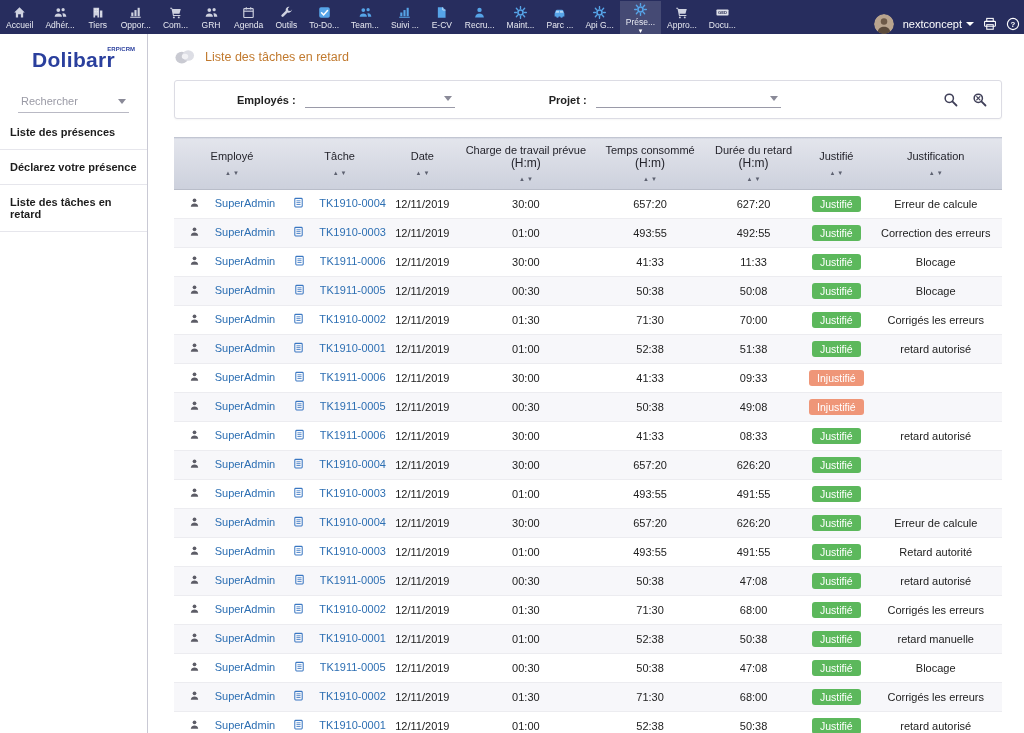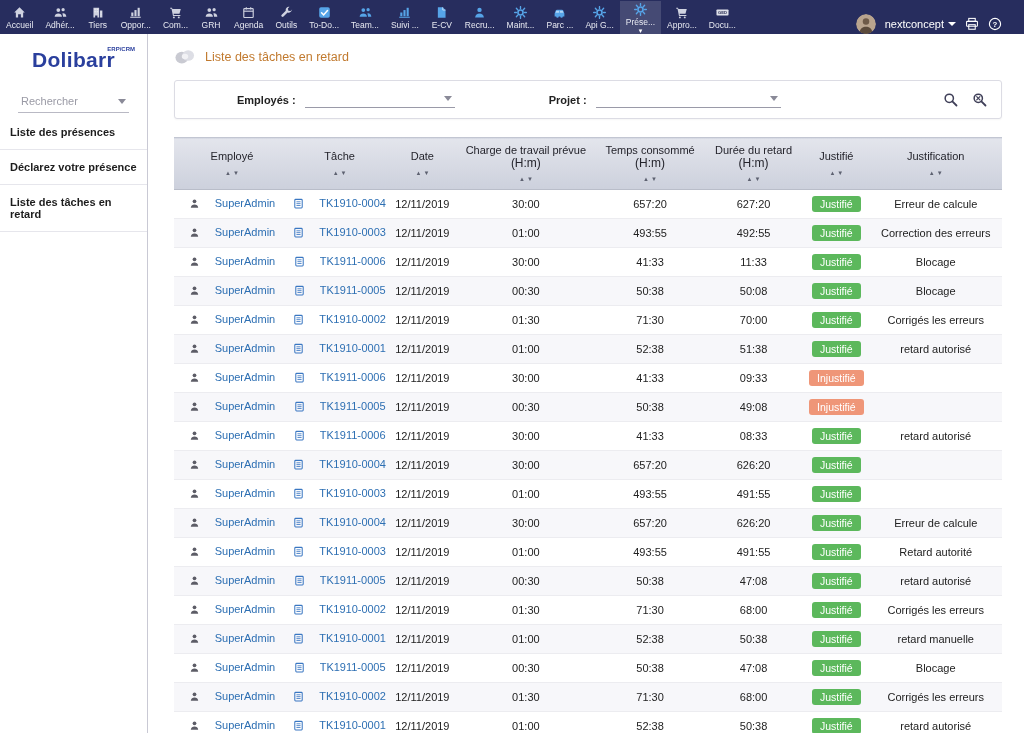--- a/index.html
+++ b/index.html
@@ -18,21 +18,21 @@
   
   .topbar{height:34px;background:var(--topbar);display:flex;align-items:flex-end;flex-shrink:0;}
   .nav-items{display:flex;align-items:stretch;}
   .nav-item{display:flex;flex-direction:column;align-items:center;justify-content:center;
             padding:2px 6px 1px;gap:2px;cursor:pointer;color:#e8eaf2;min-width:34px;position:relative;}
   .nav-item .nav-ico{width:13px;height:13px;fill:#cfd2e0;color:#cfd2e0;}
   .nav-item.blue .nav-ico{fill:#56a4e8;color:#56a4e8;}
   .nav-item .nav-label{font-size:8.5px;line-height:9px;white-space:nowrap;}
   .nav-item.active{background:rgba(255,255,255,.14);}
   .nav-item.active::after{content:"▾";font-size:7px;line-height:4px;color:#fff;}
-  .topbar-right{margin-left:auto;display:flex;align-items:center;gap:9px;padding-right:22px;color:#fff;}
+  .topbar-right{margin-left:auto;display:flex;align-items:center;gap:9px;padding-right:4px;color:#fff;}
   .avatar-svg{width:20px;height:20px;border-radius:50%;display:block;}
   .user-name{font-size:11px;display:flex;align-items:center;gap:4px;cursor:pointer;}
   .user-caret{width:0;height:0;border-left:4px solid transparent;border-right:4px solid transparent;border-top:4px solid #fff;}
   .top-ico{width:14px;height:14px;color:#fff;cursor:pointer;display:block;}
 
   
   .layout{display:flex;flex:1;min-height:0;}
   .sidebar{width:148px;flex-shrink:0;border-right:1px solid #c9c9d4;background:#fff;padding-top:8px;}
   .logo{position:relative;text-align:center;margin:6px 0 20px;}
   .logo-text{font-size:21px;font-weight:bold;color:#2a3f9d;letter-spacing:.3px;}
@@ -67,21 +67,21 @@
   thead th{background:linear-gradient(#e3e5ec,#ccd0dc);border-top:1px solid #c2c6d2;
            border-bottom:1px solid #b9bdc9;padding:6px 4px;text-align:center;
            font-weight:normal;color:#24242c;vertical-align:middle;cursor:pointer;}
   .h-label{font-size:11px;line-height:13px;}
   .h-sub{font-size:12px;line-height:12px;}
   .h-sort{margin-top:2px;}
   .h-sort span{font-size:6px;color:#5d6170;padding:0 1px;}
   tbody td{padding:6px 3px;text-align:center;line-height:13px;border-bottom:1px solid #ececf0;
            overflow:hidden;white-space:nowrap;}
   tbody tr:nth-child(even){background:#f7f7fa;}
-  .cellflex{display:inline-flex;align-items:center;gap:15px;}
+  .cellflex{display:inline-flex;align-items:flex-start;gap:15px;}
   .ico{width:11px;height:11px;flex-shrink:0;}
   .u-ico{color:#5c5c66;fill:#5c5c66;}
   .t-ico{color:#3a77c2;fill:#3a77c2;}
   a.link{color:var(--link);text-decoration:none;cursor:pointer;}
   .badge{display:inline-block;padding:2px 8px;border-radius:3px;color:#fff;font-size:10.5px;line-height:12px;}
   .badge.green{background:var(--green);}
   .badge.orange{background:var(--orange);}
 </style>
 </head>
 <body>

